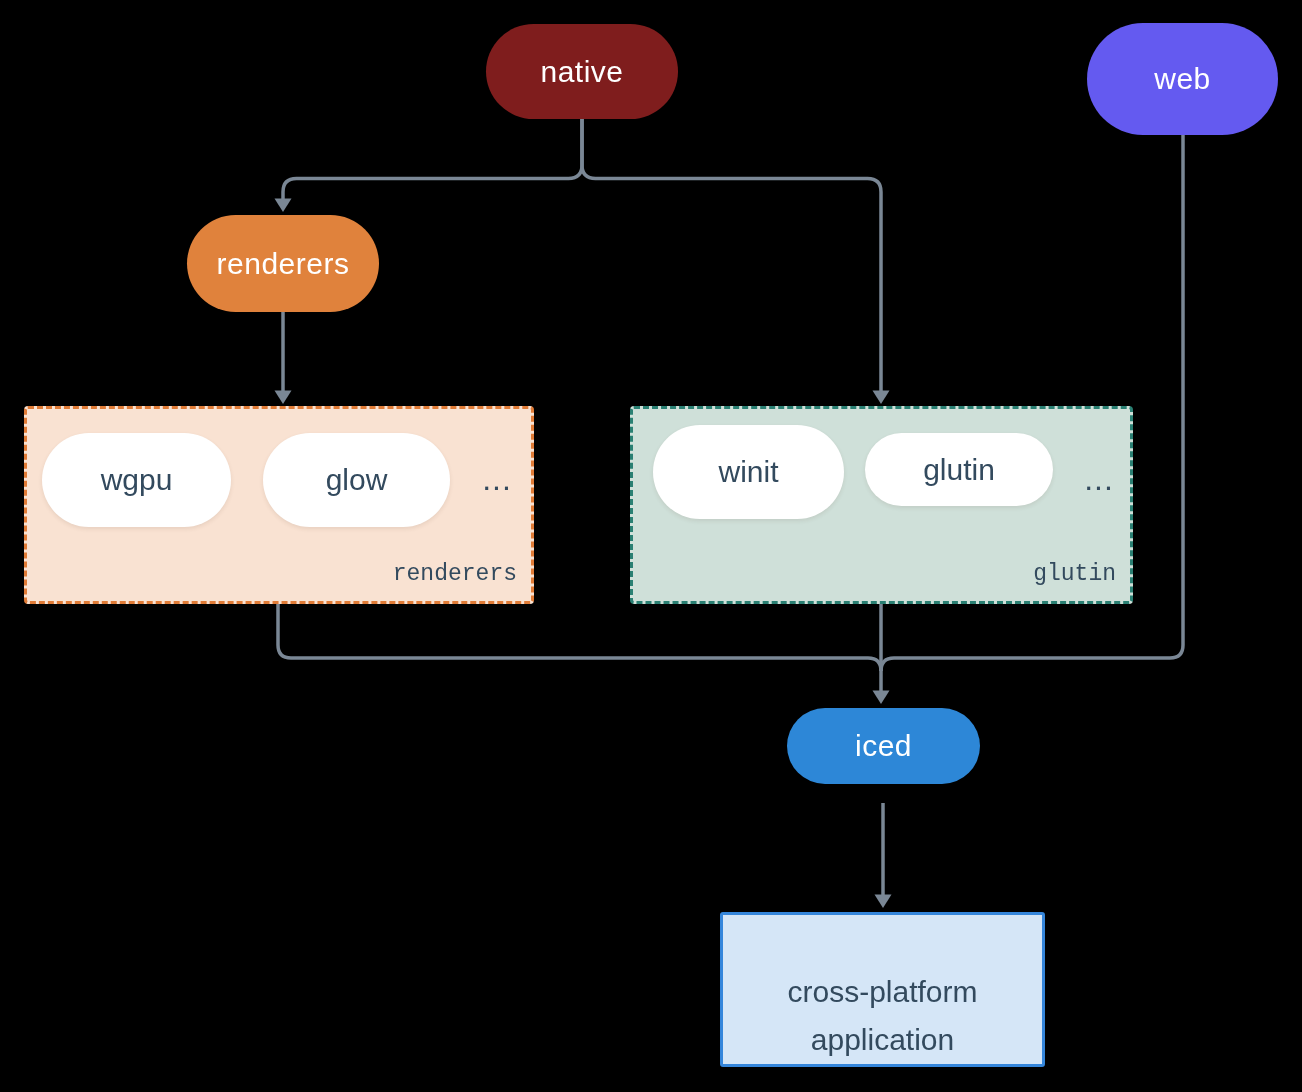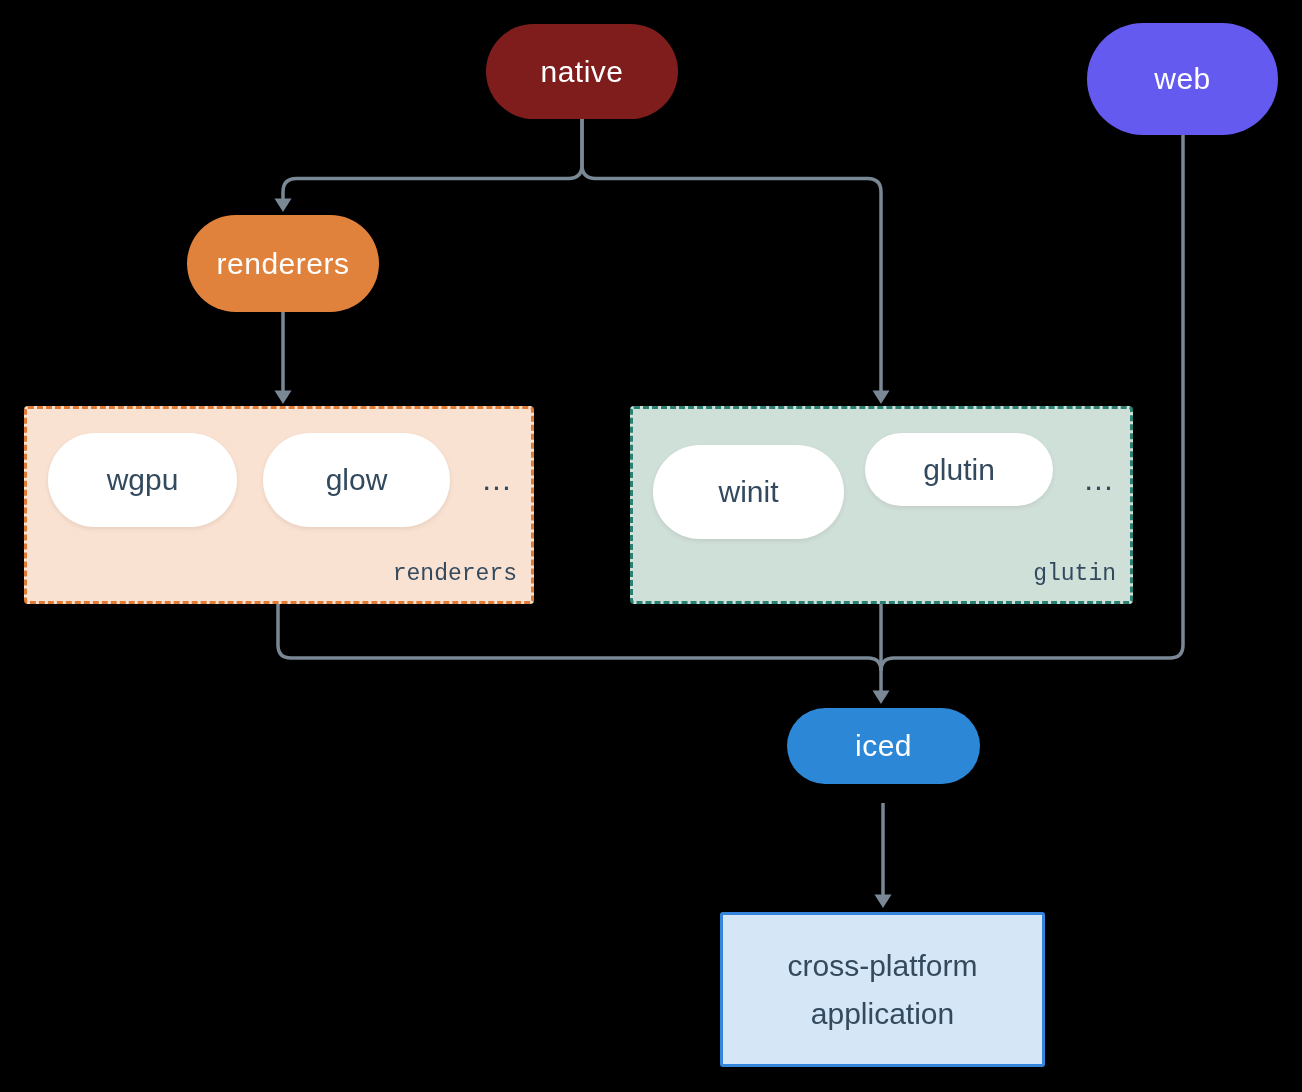--- a/index.html
+++ b/index.html
@@ -38,42 +38,42 @@
     left: 630px; top: 406px; width: 497px; height: 192px;
     background: #cfe0d9; border: 3px dashed #2a8073;
   }
   .group .inner-pill {
     position: absolute;
     display: flex; align-items: center; justify-content: center;
     background: #ffffff; border-radius: 60px;
     color: #334a5e; font-size: 30px;
     box-shadow: 0 2px 4px rgba(80,50,30,0.10);
   }
-  .group.renderers .p1 { left: 21px;  top: 24px; width: 189px; height: 94px; }
+  .group.renderers .p1 { left: 15px;  top: 24px; width: 189px; height: 94px; }
   .group.renderers .p2 { left: 236px; top: 24px; width: 187px; height: 94px; }
-  .group.shells    .p1 { left: 20px;  top: 36px; width: 191px; height: 94px; }
+  .group.shells    .p1 { left: 20px;  top: 16px; width: 191px; height: 94px; }
   .group.shells    .p2 { left: 232px; top: 24px; width: 188px; height: 73px; }
   .group .dots {
     position: absolute; top: 40px; width: 44px; height: 60px;
     display: flex; align-items: center; justify-content: center;
     color: #334a5e; font-size: 32px; letter-spacing: 1px;
   }
   .group.renderers .dots { left: 448px; }
   .group.shells    .dots { left: 444px; }
   .group .group-label {
     position: absolute; right: 14px; bottom: 14px;
     color: #334a5e; font-size: 23px; font-family: Liberation Mono, monospace;
   }
 
   .app-box {
     position: absolute; z-index: 2;
     left: 720px; top: 912px; width: 325px; height: 155px;
     box-sizing: border-box;
     background: #d5e6f7; border: 3px solid #3586db; border-radius: 3px;
-    display: flex; flex-direction: column; align-items: center; justify-content: center;
+    display: flex; flex-direction: column; align-items: center; justify-content: flex-end;
     color: #334a5e; font-size: 30px; line-height: 48px; text-align: center;
   }
 </style>
 </head>
 <body>
 
 <div class="stage">
 
   <svg class="connectors" width="1302" height="1092" viewBox="0 0 1302 1092">
 

